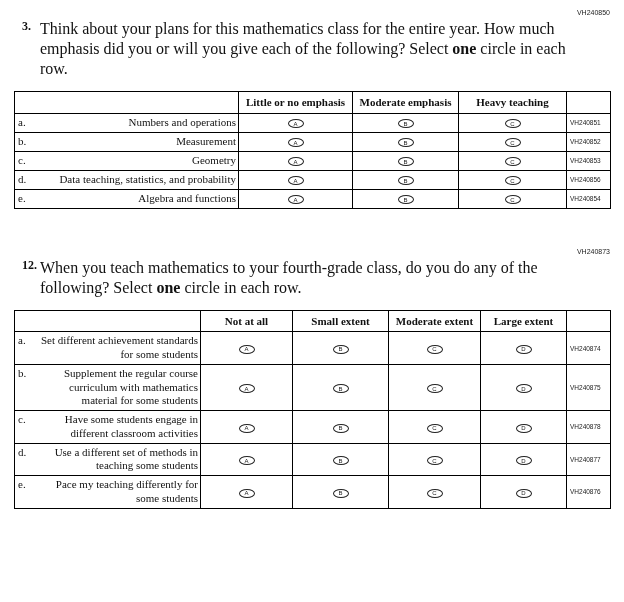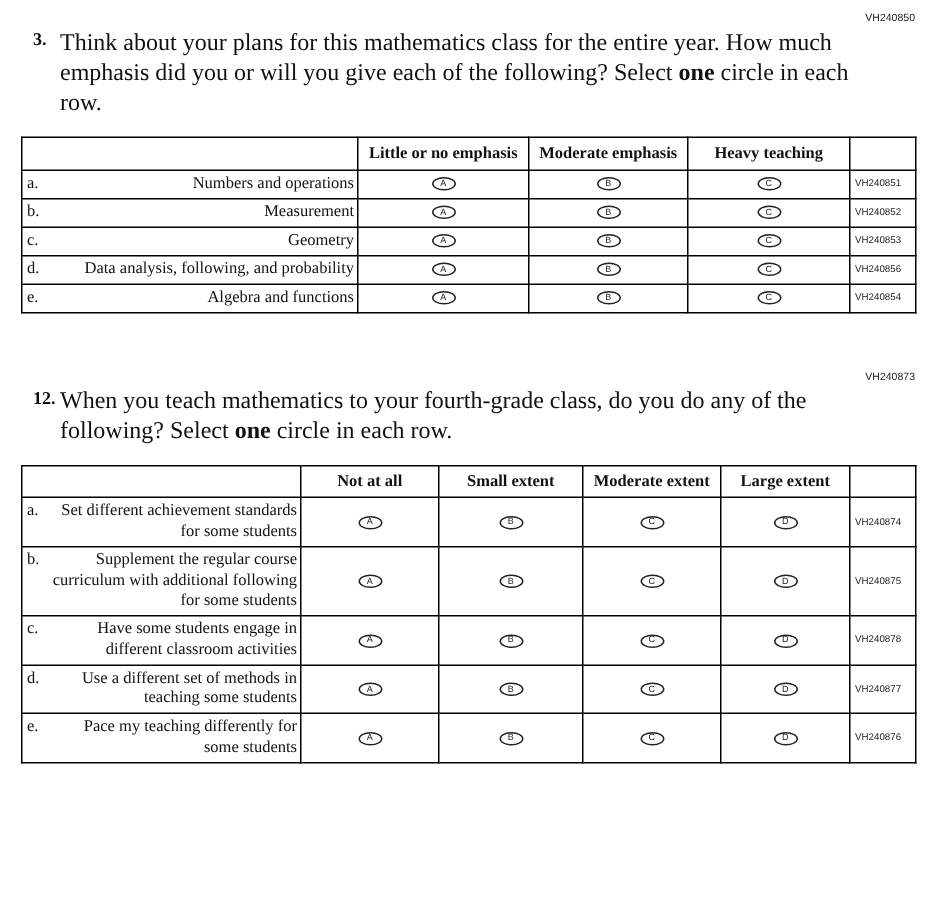--- a/index.html
+++ b/index.html
@@ -126,21 +126,21 @@
             </span></td>
         <td class="bub"><span class="bubble">
               <i>C</i>
             </span></td>
         <td class="code">VH240853</td>
       </tr>
       <tr>
         <td class="label">
             <span class="rowlab">
               <span class="ltr">d.</span>
-              <span class="txt">Data analysis, following, and probability</span>
+              <span class="txt">Data teaching, statistics, and probability</span>
             </span>
           </td>
         <td class="bub"><span class="bubble">
               <i>A</i>
             </span></td>
         <td class="bub"><span class="bubble">
               <i>B</i>
             </span></td>
         <td class="bub"><span class="bubble">
               <i>C</i>
@@ -212,21 +212,21 @@
             </span></td>
         <td class="bub"><span class="bubble">
               <i>D</i>
             </span></td>
         <td class="code">VH240874</td>
       </tr>
       <tr>
         <td class="label">
             <span class="rowlab">
               <span class="ltr">b.</span>
-              <span class="txt">Supplement the regular course curriculum with additional following for some students</span>
+              <span class="txt">Supplement the regular course curriculum with mathematics material for some students</span>
             </span>
           </td>
         <td class="bub"><span class="bubble">
               <i>A</i>
             </span></td>
         <td class="bub"><span class="bubble">
               <i>B</i>
             </span></td>
         <td class="bub"><span class="bubble">
               <i>C</i>

